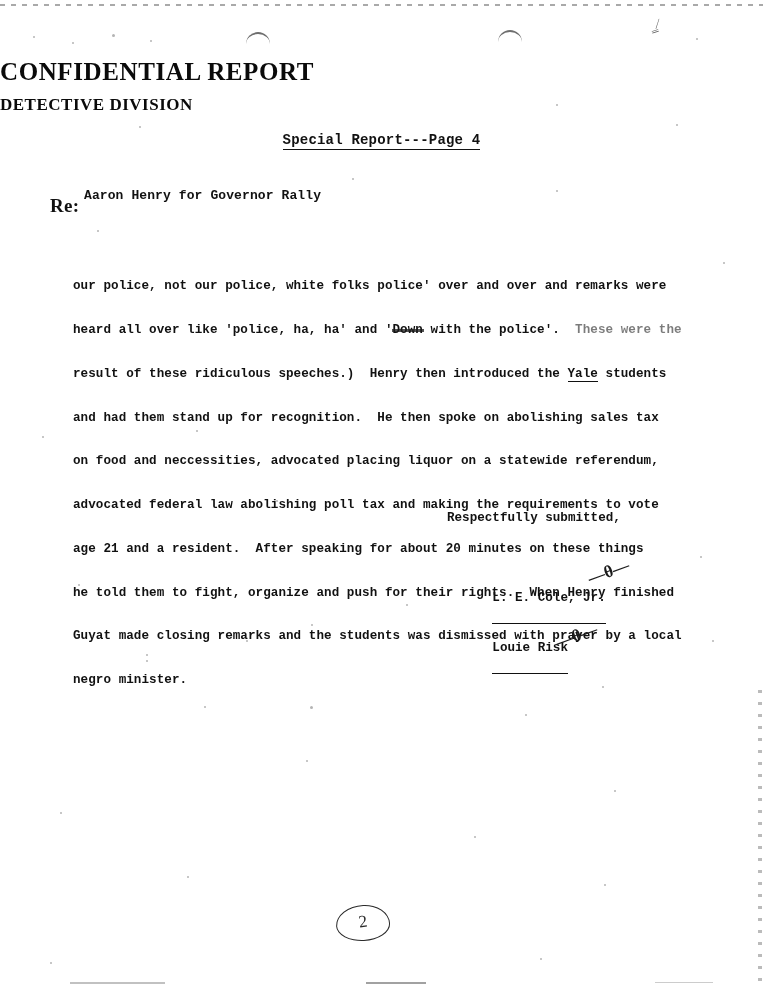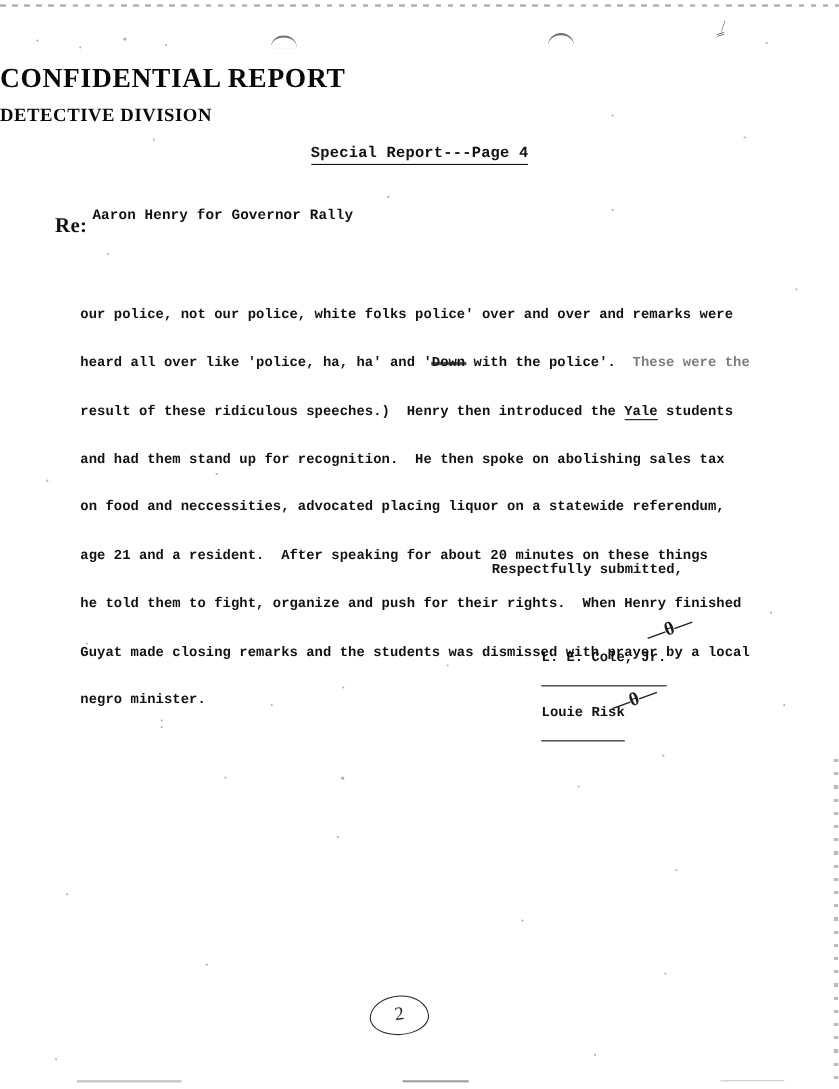--- a/index.html
+++ b/index.html
@@ -301,20 +301,21 @@
     <span id="re-label">Re:</span>
     <span id="re-subject">Aaron Henry for Governor Rally</span>
   </div>
 
   <div id="body-text">
     <span class="body-line">our police, not our police, white folks police' over and over and remarks were</span>
     <span class="body-line">heard all over like 'police, ha, ha' and '<span class="struck">Down</span> with the police'.  <span class="faded">These were the</span></span>
     <span class="body-line">result of these ridiculous speeches.)  Henry then introduced the <span class="u">Yale</span> students</span>
     <span class="body-line">and had them stand up for recognition.  He then spoke on abolishing sales tax</span>
     <span class="body-line">on food and neccessities, advocated placing liquor on a statewide referendum,</span>
+    <span class="body-line">advocated federal law abolishing poll tax and making the requirements to vote</span>
     <span class="body-line">age 21 and a resident.  After speaking for about 20 minutes on these things</span>
     <span class="body-line">he told them to fight, organize and push for their rights.  When Henry finished</span>
     <span class="body-line">Guyat made closing remarks and the students was dismissed with prayer by a local</span>
     <span class="body-line">negro minister.</span>
   </div>
 
   <div id="signature-block">
     <span id="sign-off">Respectfully submitted,</span>
     <span class="sig-row">
       <span class="sig-name">L. E. Cole, Jr.</span>

